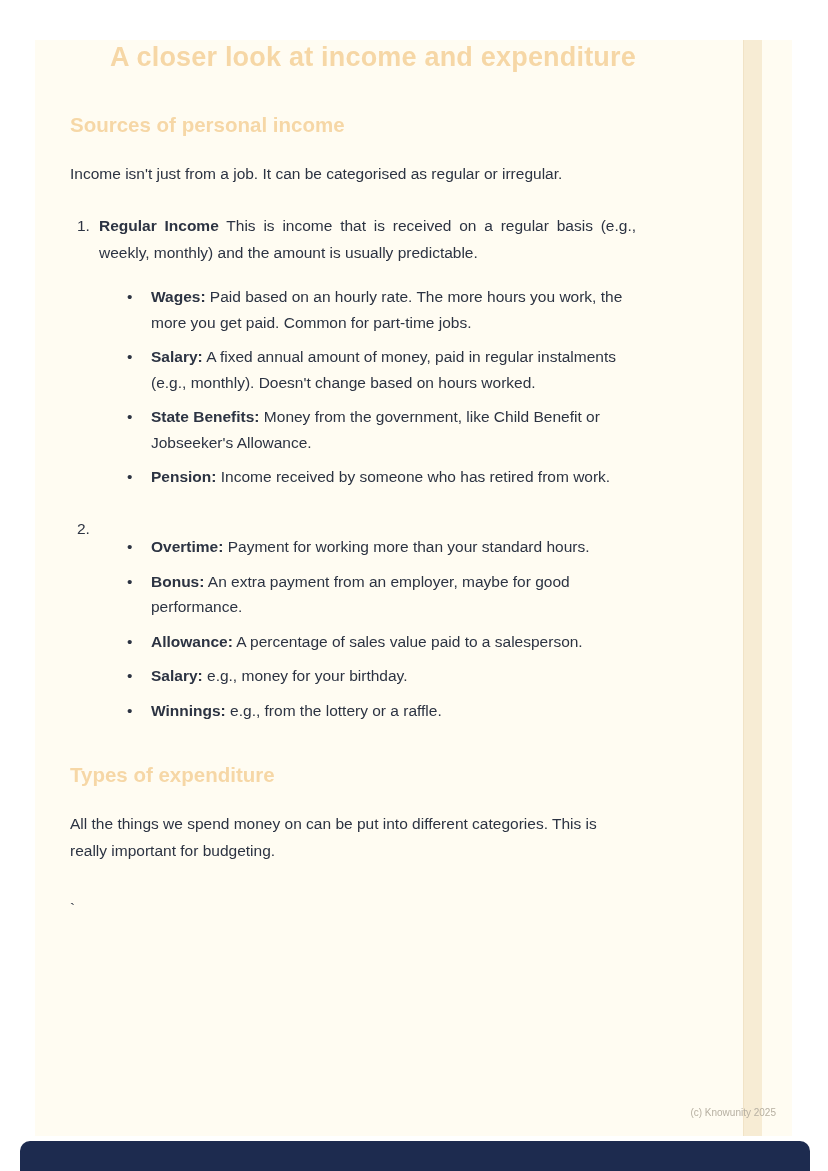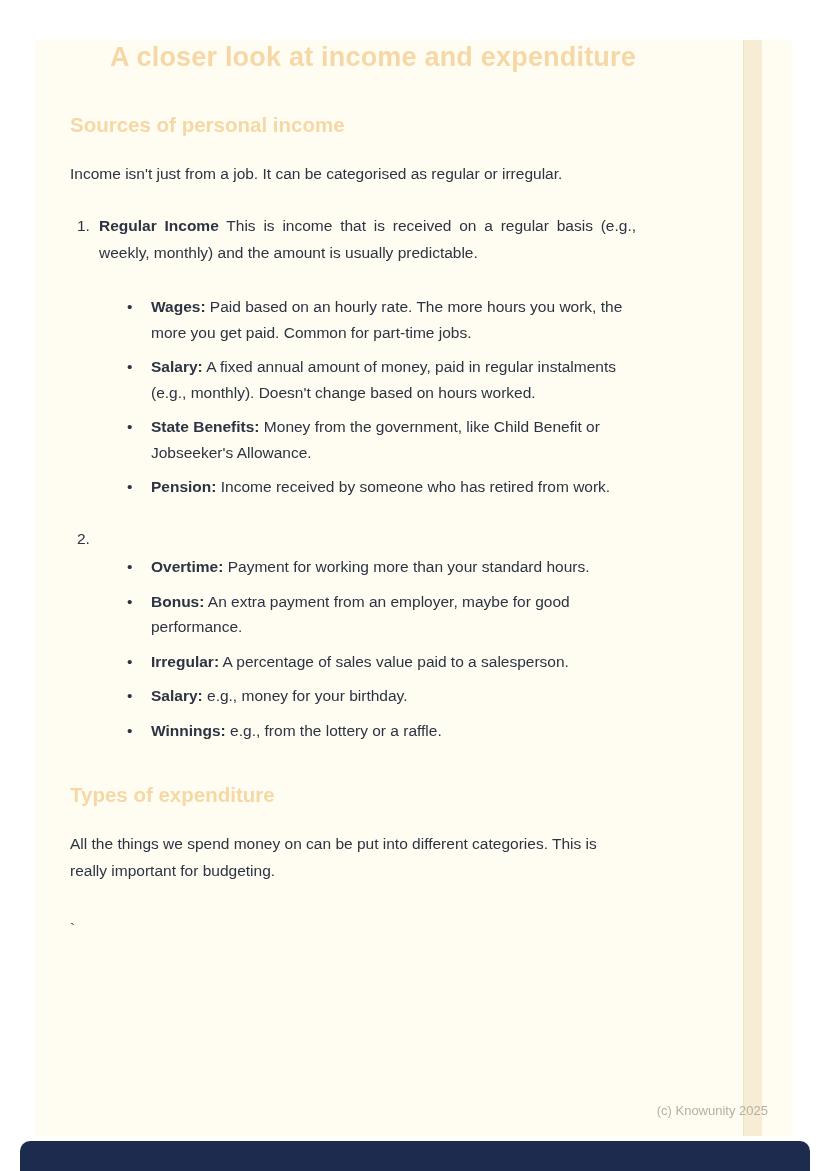--- a/index.html
+++ b/index.html
@@ -34,36 +34,36 @@
   .numbered-list{margin-top:4px;}
   .numbered-item{display:flex;margin-top:26px;}
   .num{
     flex:0 0 auto;width:18px;margin-left:7px;margin-right:4px;
     font-size:15.5px;line-height:1.7;
   }
   .item-content{flex:1 1 auto;min-width:0;}
   .item-lead{
     font-size:15.5px;line-height:1.7;text-align:justify;
   }
-  .bullets{margin-top:28px;}
+  .bullets{margin-top:18px;}
   .bullet{display:flex;margin-top:9px;}
   .bullet + .bullet{margin-top:9px;}
   .dot{
     flex:0 0 auto;width:14px;margin-left:28px;margin-right:10px;
     font-size:15.5px;line-height:1.65;
   }
   .dot::before{content:"\2022";}
   .bullet-text{
     flex:1 1 auto;font-size:15.5px;line-height:1.65;max-width:516px;
   }
   b{font-weight:700;}
   .stray{margin-top:32px;}
   .page-footer{
-    position:absolute;right:24px;bottom:18px;
-    font-size:13px;color:#b7b0a2;
+    position:absolute;right:16px;bottom:18px;
+    font-size:10px;color:#b7b0a2;
   }
   .next-page-edge{
     position:absolute;left:20px;right:18px;top:1141px;height:30px;
     background:#1d2b4f;border-radius:10px 10px 0 0;
   }
 </style>
 </head>
 <body>
 
 <div class="page">
@@ -110,21 +110,21 @@
             <div class="bullet">
               <span class="dot"></span>
               <div class="bullet-text"><b>Overtime:</b> <span>Payment for working more than your standard hours.</span></div>
             </div>
             <div class="bullet">
               <span class="dot"></span>
               <div class="bullet-text"><b>Bonus:</b> <span>An extra payment from an employer, maybe for good performance.</span></div>
             </div>
             <div class="bullet">
               <span class="dot"></span>
-              <div class="bullet-text"><b>Irregular:</b> <span>A percentage of sales value paid to a salesperson.</span></div>
+              <div class="bullet-text"><b>Allowance:</b> <span>A percentage of sales value paid to a salesperson.</span></div>
             </div>
             <div class="bullet">
               <span class="dot"></span>
               <div class="bullet-text"><b>Salary:</b> <span>e.g., money for your birthday.</span></div>
             </div>
             <div class="bullet">
               <span class="dot"></span>
               <div class="bullet-text"><b>Winnings:</b> <span>e.g., from the lottery or a raffle.</span></div>
             </div>
           </div>

